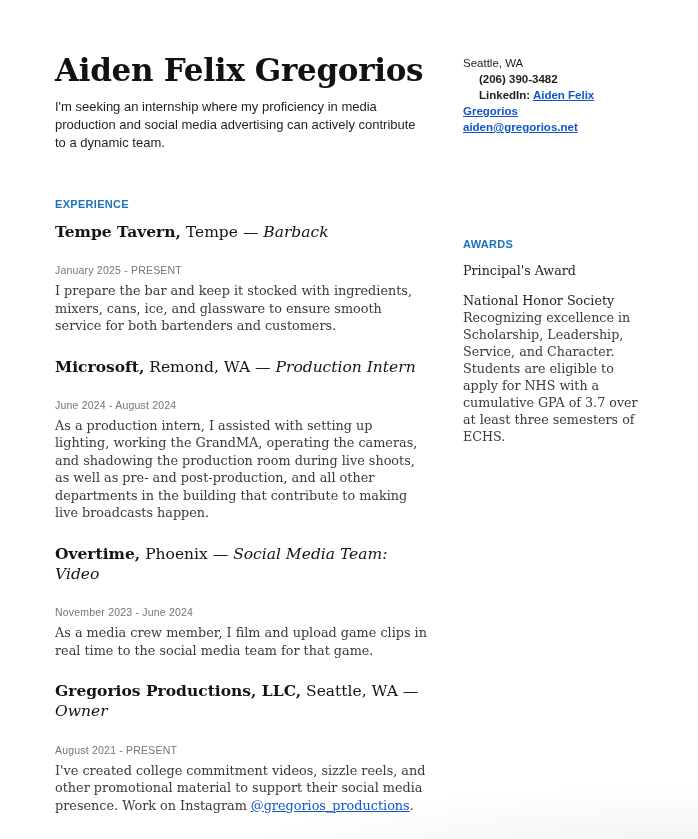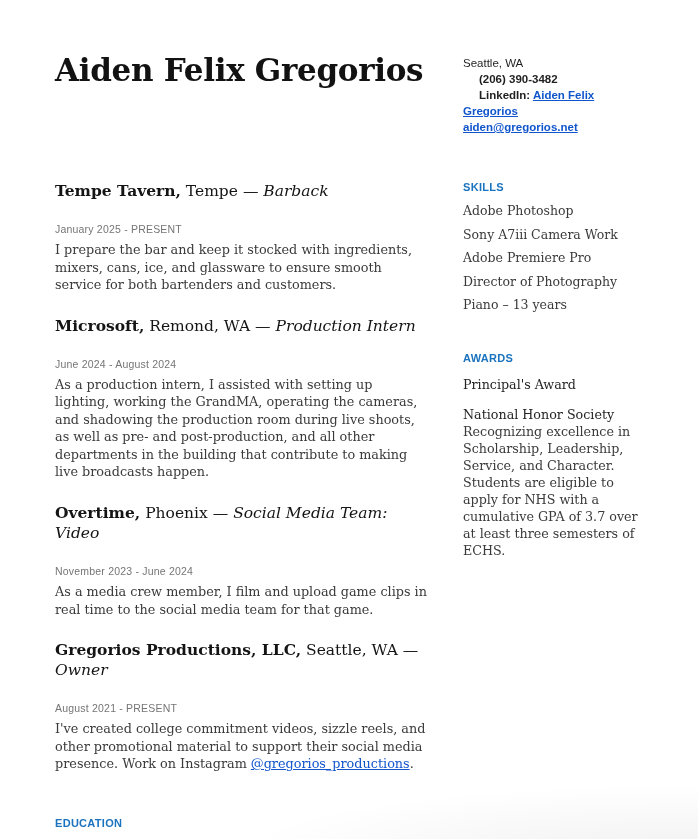--- a/index.html
+++ b/index.html
@@ -124,32 +124,34 @@
     pointer-events: none;
   }
 </style>
 </head>
 <body>
 
 <div class="page">
 
   <div>
     <h1 class="name">Aiden Felix Gregorios</h1>
+    <p class="summary">I'm seeking an internship where my proficiency in media production and social media advertising can actively contribute to a dynamic team.</p>
   </div>
 
   <div class="contact">
     <span class="row">Seattle, WA</span>
     <span class="row bold">(206) 390-3482</span>
     <span class="row"><span class="bold">LinkedIn: </span><a class="link">Aiden Felix Gregorios</a></span>
     <span class="row"><a class="link">aiden@gregorios.net</a></span>
   </div>
 
   <div class="main-left">
 
     <section>
+      <h2 class="section-label">EXPERIENCE</h2>
 
       <article class="job">
         <h3 class="job-title">
           <span class="co">Tempe Tavern,</span><span class="loc"> Tempe — </span><span class="role">Barback</span>
         </h3>
         <div class="dates">January 2025 - PRESENT</div>
         <p class="desc">I prepare the bar and keep it stocked with ingredients, mixers, cans, ice, and glassware to ensure smooth service for both bartenders and customers.</p>
       </article>
 
       <article class="job">
@@ -185,30 +187,20 @@
           <span class="co">Arizona State University,</span><span class="loc"> Tempe, AZ — </span>
         </h3>
 
       </article>
     </section>
 
   </div>
 
   <div class="main-right">
 
-    <section>
-      <h2 class="section-label">SKILLS</h2>
-      <ul class="skills-list">
-        <li>Adobe Photoshop</li>
-        <li>Sony A7iii Camera Work</li>
-        <li>Adobe Premiere Pro</li>
-        <li>Director of Photography</li>
-        <li>Piano – 13 years</li>
-      </ul>
-    </section>
 
     <section class="awards-section">
       <h2 class="section-label">AWARDS</h2>
 
       <div class="award">
         <div class="award-title">Principal's Award</div>
       </div>
 
       <div class="award">
         <div class="award-title">National Honor Society</div>

